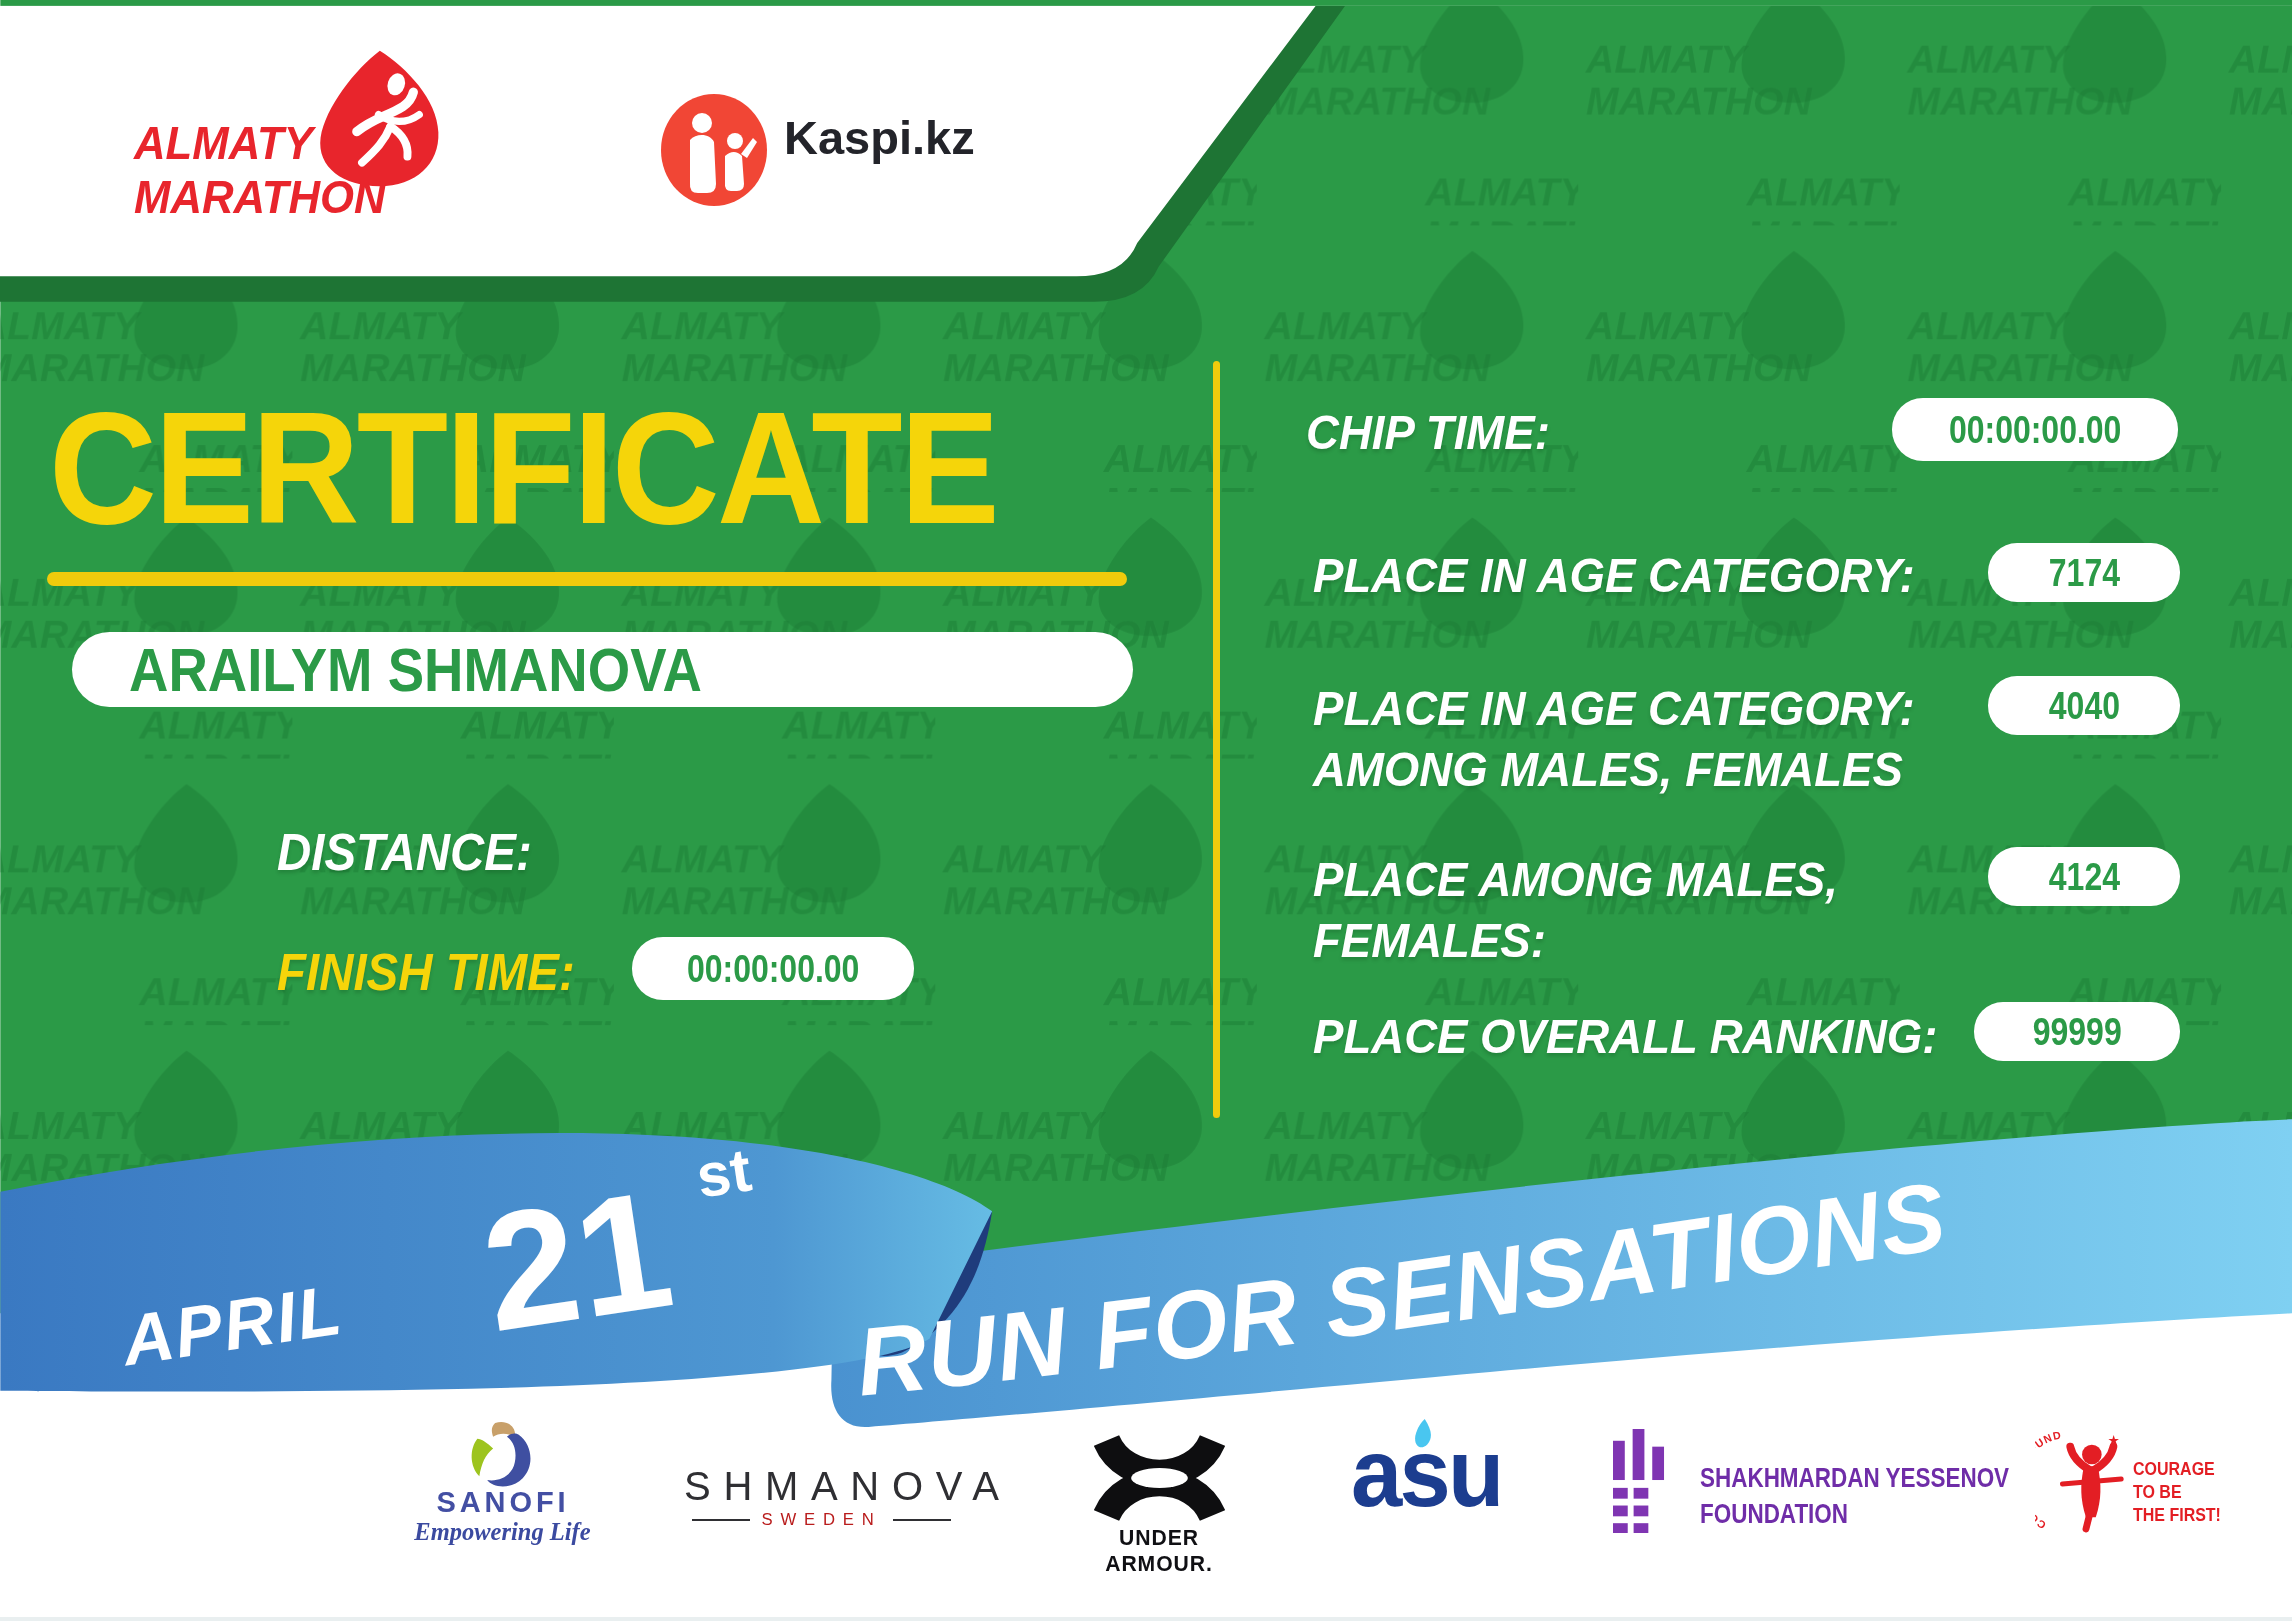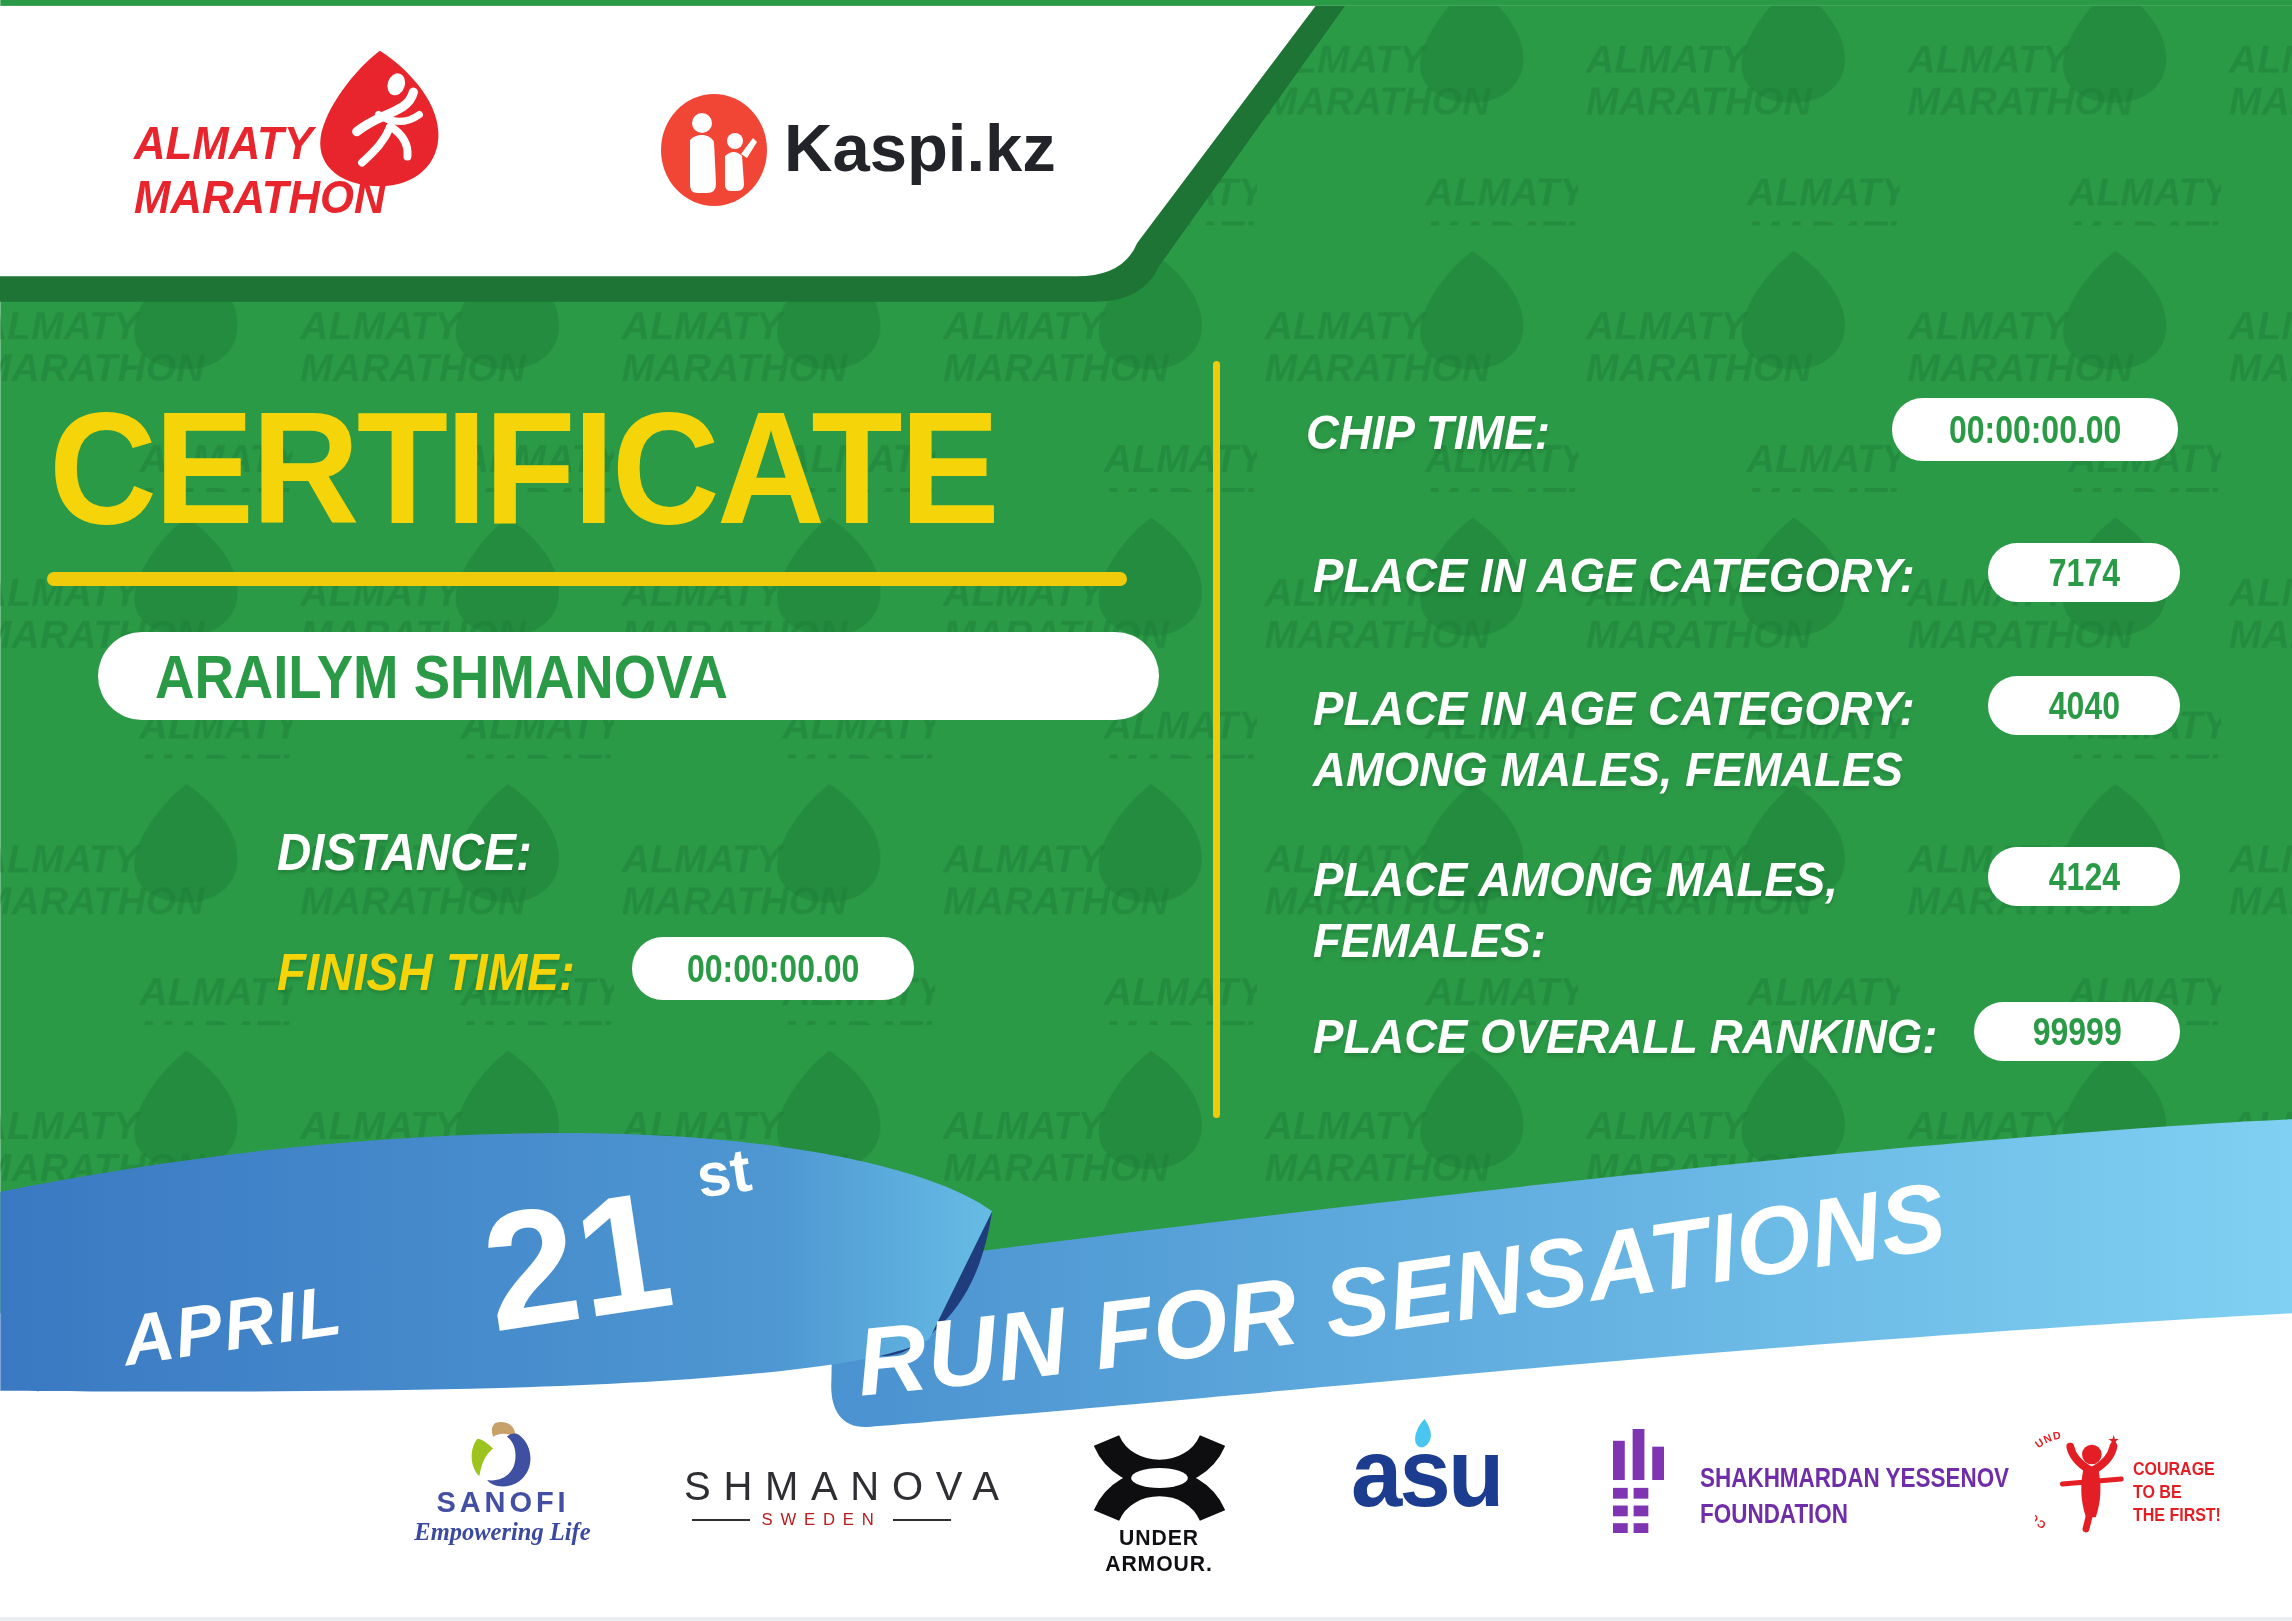--- a/index.html
+++ b/index.html
@@ -3,30 +3,30 @@
 <meta charset="utf-8">
 <style>
   html,body{margin:0;padding:0;background:#ffffff;}
   #cert{position:relative;width:2293px;height:1621px;background:#ffffff;overflow:hidden;
         font-family:"Liberation Sans",sans-serif;}
   .abs{position:absolute;}
   svg{display:block;}
   
   .am-word{position:absolute;color:#E8252C;font-style:italic;font-weight:800;
            font-size:46px;letter-spacing:0;transform:scaleX(.95);transform-origin:left center;line-height:1;}
-  .kaspi-word{position:absolute;color:#23242A;font-weight:700;font-size:67px;line-height:1;}
+  .kaspi-word{position:absolute;color:#23242A;font-weight:700;font-size:47px;line-height:1;}
   
   .headline{position:absolute;left:49px;top:388px;color:#F5D50A;font-weight:900;
             font-size:160px;line-height:1;letter-spacing:-2.9px;transform:scaleX(.935);
             transform-origin:left center;white-space:nowrap;}
   .rule{position:absolute;left:47px;top:572px;width:1080px;height:13.7px;border-radius:6.9px;background:#F0CB0C;}
   
   .pill{position:absolute;background:#ffffff;display:flex;align-items:center;justify-content:center;}
   .pill-val{color:#2B9A47;font-weight:800;white-space:nowrap;transform:scaleX(.82);transform-origin:center;}
-  .name-pill{left:98px;top:632px;width:1004px;height:88px;border-radius:51px;justify-content:flex-start;padding-left:57px;}
+  .name-pill{left:72px;top:632px;width:1004px;height:75px;border-radius:51px;justify-content:flex-start;padding-left:57px;}
   .name-val{color:#2B9A47;font-weight:800;font-size:62px;letter-spacing:0;transform:scaleX(.88);transform-origin:left center;white-space:nowrap;}
   
   .lbl{position:absolute;color:#ffffff;font-style:italic;font-weight:800;white-space:nowrap;
        transform:scaleX(.93);transform-origin:left center;text-shadow:0 2.9px 3.9px rgba(0,40,10,.18);line-height:1.24;}
   .lbl.yellow{color:#F5D50A;}
   .divider{position:absolute;left:1213px;top:361px;width:6.9px;height:757px;border-radius:3.9px;background:#F0CB0C;}
   
   .sulpak{position:absolute;left:96px;top:1454px;width:204px;height:73px;border-radius:36px;
           background:#E42313;display:flex;align-items:center;justify-content:center;}
   .sulpak span{color:#fff;font-weight:800;font-size:45px;letter-spacing:-1px;}

